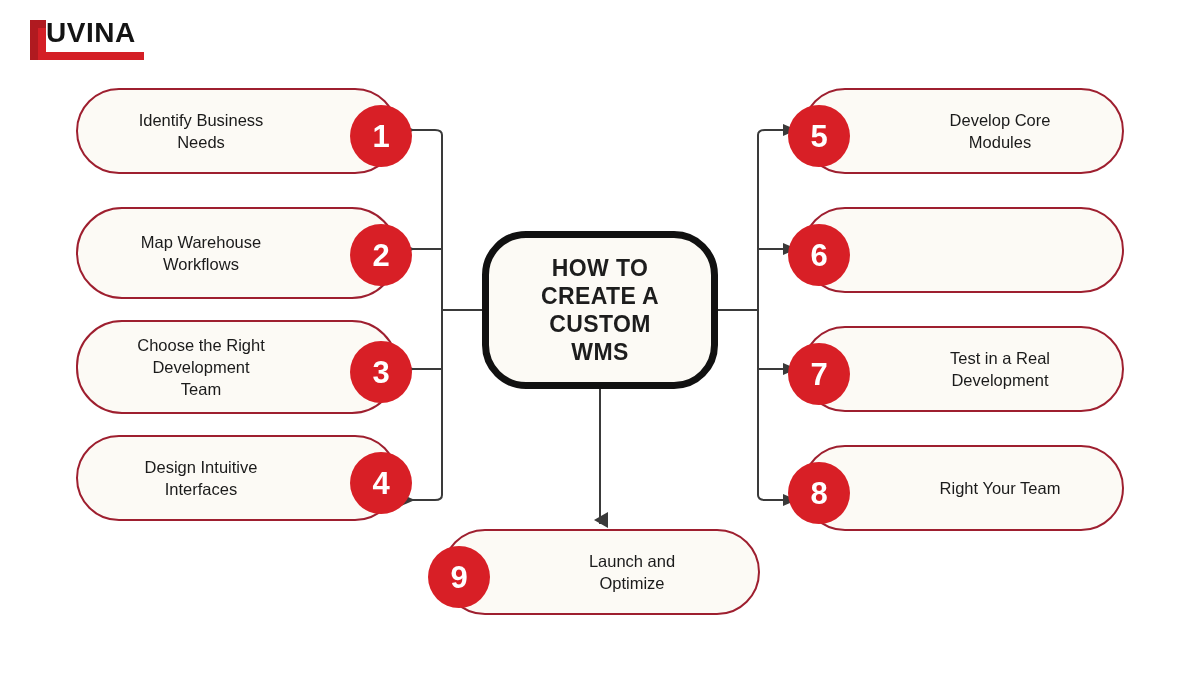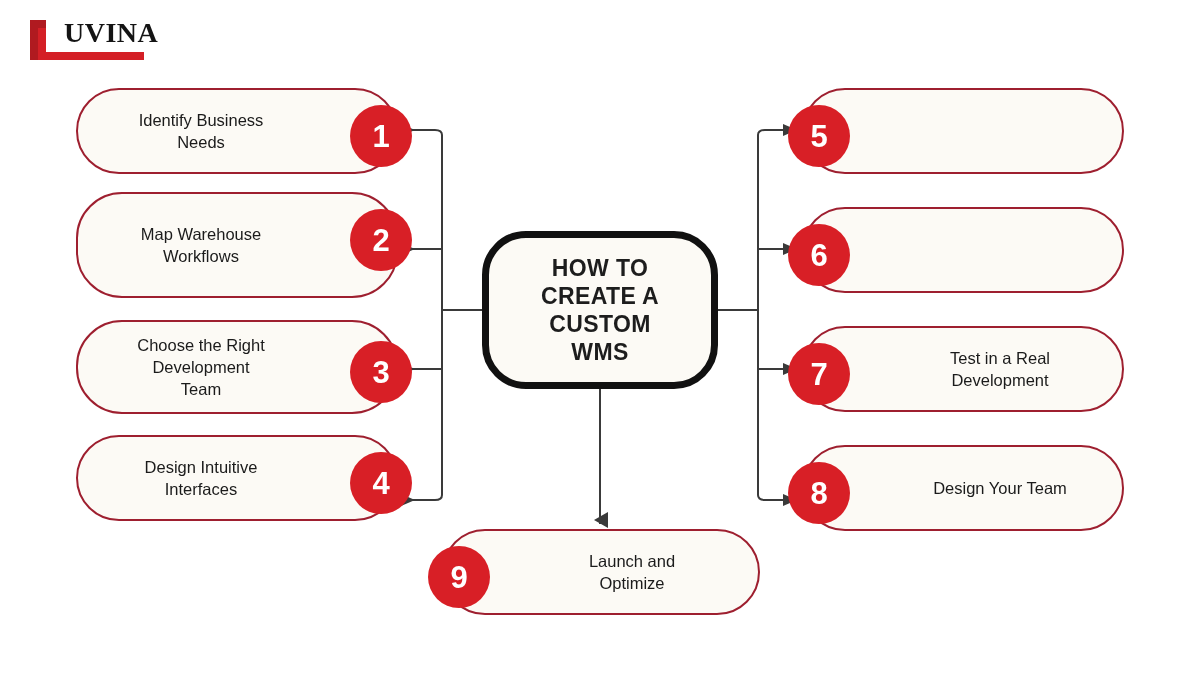--- a/index.html
+++ b/index.html
@@ -18,23 +18,23 @@
   
   #logo {
     position: absolute;
     left: 16px;
     top: 14px;
     width: 140px;
     height: 48px;
   }
   #logo .logo-text {
     position: absolute;
-    left: 48px;
+    left: 30px;
     top: 4px;
-    font-family: Liberation Serif, serif;
+    font-family: Liberation Sans, sans-serif;
     font-weight: 700;
     font-size: 28px;
     letter-spacing: 0.5px;
     color: #141414;
     line-height: 30px;
   }
 
   
   #connectors {
     position: absolute;
@@ -170,55 +170,57 @@
 CUSTOM
 WMS</div>
 </div>
 
 <div class="step-box left" style="left:76px; top:88px; width:322px; height:86px;">
   <div class="step-label">Identify Business
 Needs</div>
   <div class="num-badge on-right" style="top:15px;">1</div>
 </div>
 
-<div class="step-box left" style="left:76px; top:192px; width:322px; height:106px;">
+<div class="step-box left" style="left:76px; top:207px; width:322px; height:92px;">
   <div class="step-label">Map Warehouse
 Workflows</div>
   <div class="num-badge on-right" style="top:15px;">2</div>
 </div>
 
 <div class="step-box left" style="left:76px; top:320px; width:322px; height:94px;">
   <div class="step-label">Choose the Right
 Development
 Team</div>
   <div class="num-badge on-right" style="top:19px;">3</div>
 </div>
 
 <div class="step-box left" style="left:76px; top:435px; width:322px; height:86px;">
   <div class="step-label">Design Intuitive
 Interfaces</div>
   <div class="num-badge on-right" style="top:15px;">4</div>
 </div>
 
 <div class="step-box right" style="left:802px; top:88px; width:322px; height:86px;">
+  <div class="step-label">Develop Core
+Modules</div>
   <div class="num-badge on-left" style="top:15px;">5</div>
 </div>
 
 <div class="step-box right" style="left:802px; top:207px; width:322px; height:86px;">
   <div class="num-badge on-left" style="top:15px;">6</div>
 </div>
 
 <div class="step-box right" style="left:802px; top:326px; width:322px; height:86px;">
   <div class="step-label">Test in a Real
 Development</div>
   <div class="num-badge on-left" style="top:15px;">7</div>
 </div>
 
 <div class="step-box right" style="left:802px; top:445px; width:322px; height:86px;">
-  <div class="step-label">Design Your Team</div>
+  <div class="step-label">Right Your Team</div>
   <div class="num-badge on-left" style="top:15px;">8</div>
 </div>
 
 <div class="step-box bottom" style="left:442px; top:529px; width:318px; height:86px;">
   <div class="step-label">Launch and
 Optimize</div>
   <div class="num-badge on-left" style="top:15px;">9</div>
 </div>
 
 </body></html>

